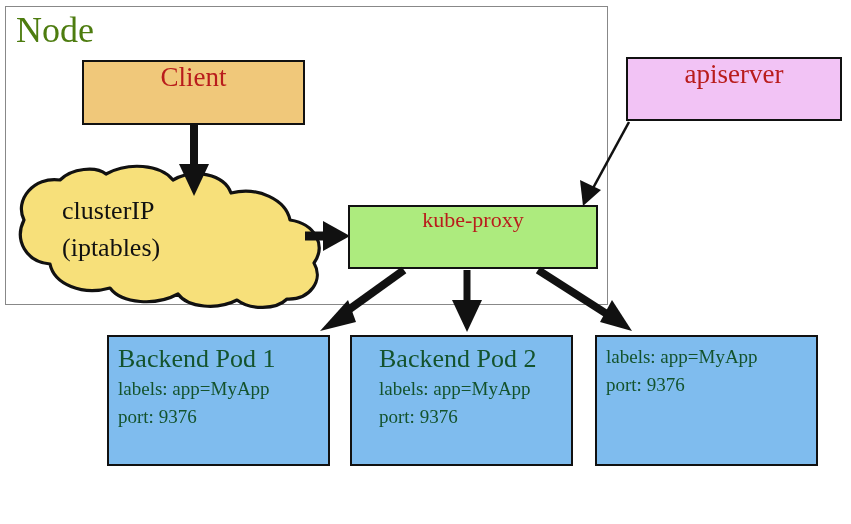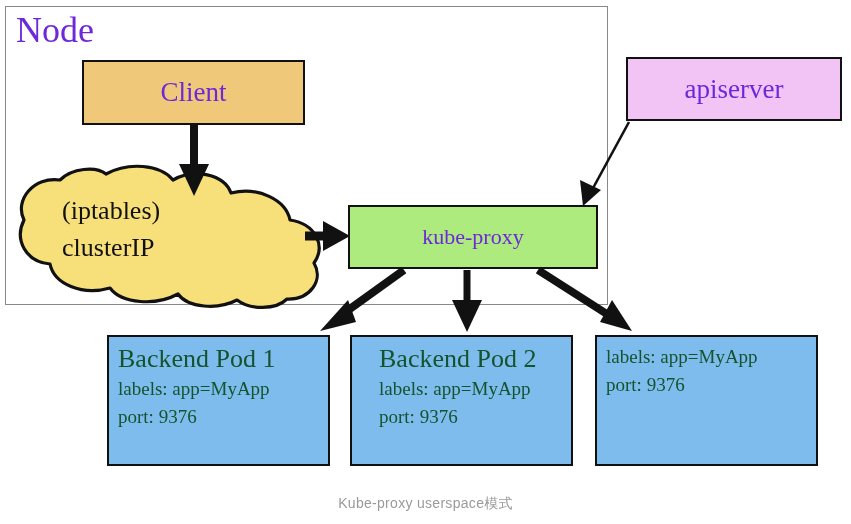--- a/index.html
+++ b/index.html
@@ -4,25 +4,25 @@
 <style>
   html,body{margin:0;padding:0;background:#ffffff;}
   body{width:851px;height:524px;overflow:hidden;
        font-family:"Liberation Serif","DejaVu Serif",serif;}
   #stage{position:relative;width:851px;height:524px;background:#fff;}
 
   
   .node-box{position:absolute;left:5px;top:6px;width:603px;height:299px;
             border:1.5px solid #888;box-sizing:border-box;background:transparent;}
   .node-label{position:absolute;left:16px;top:10px;font-size:36px;line-height:40px;
-              color:#6d28d9;letter-spacing:0px;}
+              color:#4d7c0f;letter-spacing:0px;}
 
   
   .nbox{position:absolute;box-sizing:border-box;border:2.5px solid #111;
-        display:flex;align-items:center;justify-content:center;color:#6d28d9;}
+        display:flex;align-items:flex-start;justify-content:center;color:#b91c1c;}
   .client-box{left:82px;top:60px;width:223px;height:65px;background:#F0C87A;font-size:27px;}
   .api-box{left:626px;top:57px;width:216px;height:64px;background:#F2C3F5;font-size:27px;}
   .kp-box{left:348px;top:205px;width:250px;height:64px;background:#ADEB7E;font-size:22px;}
 
   
   .pod{position:absolute;top:335px;width:223px;height:131px;background:#7FBCEE;
        border:2.5px solid #111;box-sizing:border-box;
        padding:6px 9px 0 9px;color:#14532d;}
   .pod1{left:107px;} .pod2{left:350px;padding-left:27px;} .pod3{left:595px;}
   .pod-title{font-size:26px;line-height:32px;white-space:nowrap;}
@@ -59,22 +59,22 @@
                C 314 120 300 140 277 139
                C 266 150 240 150 227 140
                C 208 150 178 148 168 134
                C 146 146 112 144 100 128
                C 72 136 44 124 40 104
                C 16 102 4 80 14 60
                C 4 40 24 16 50 20
                C 62 8 86 6 96 14 Z" fill="#F7E07A" stroke="#111" stroke-width="3.2" stroke-linejoin="round"></path>
     </svg>
     <div class="cloud-text">
+      <div>clusterIP</div>
       <div>(iptables)</div>
-      <div>clusterIP</div>
     </div>
   </div>
 
   <div class="nbox client-box">
     <span>Client</span>
   </div>
 
   <div class="nbox api-box">
     <span>apiserver</span>
   </div>
@@ -124,14 +124,13 @@
       <line x1="467" y1="270" x2="467" y2="312" stroke="#111" stroke-width="7"></line>
       <polygon points="467,332 452,300 482,300" fill="#111"></polygon>
     </g>
 
     <g>
       <line x1="538" y1="270" x2="610" y2="316" stroke="#111" stroke-width="8"></line>
       <polygon points="632,331 600,322 612,300" fill="#111"></polygon>
     </g>
   </svg>
 
-  <div class="caption">Kube-proxy userspace模式</div>
 </div>
 
 </body></html>

